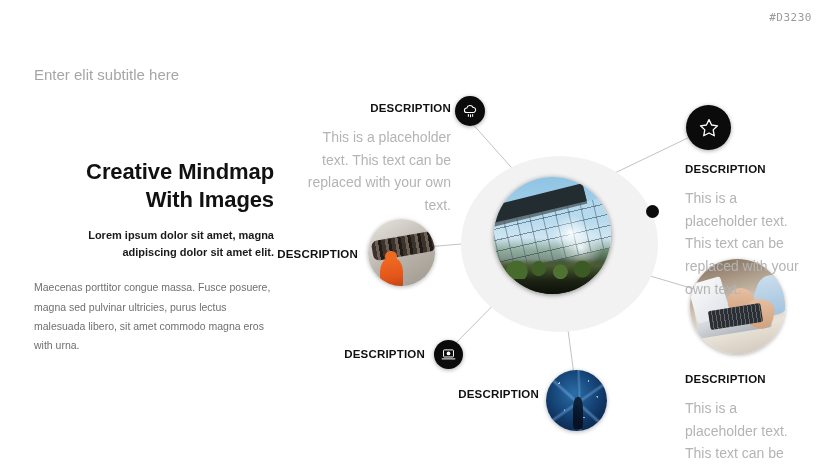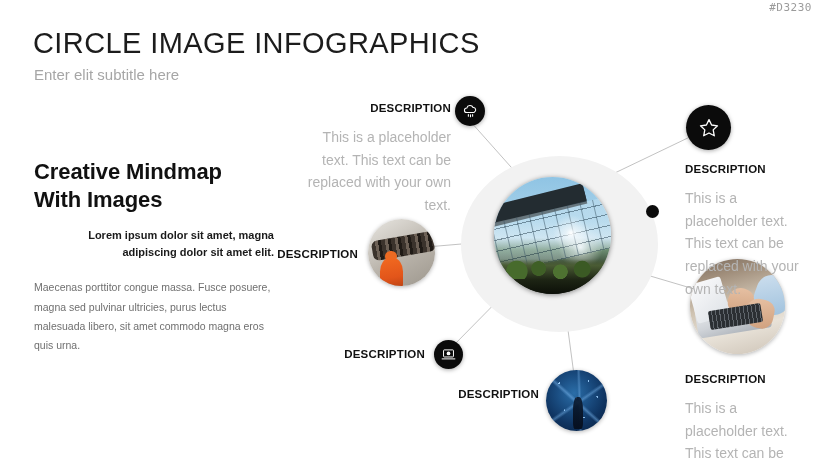--- a/index.html
+++ b/index.html
@@ -16,21 +16,21 @@
     position: relative;
     width: 829px;
     height: 466px;
     background: #ffffff;
     overflow: hidden;
   }
 
   
   #code-tag {
     position: absolute;
-    top: 1px;
+    top: 11px;
     right: 17px;
     font-family: "DejaVu Sans Mono", monospace;
     font-size: 11px;
     letter-spacing: 0.5px;
     color: #9b9b9b;
     white-space: nowrap;
   }
   #page-title {
     position: absolute;
     left: 33px;
@@ -57,20 +57,21 @@
     left: 34px;
     top: 158px;
     width: 240px;
   }
   #left-heading {
     font-size: 22px;
     font-weight: bold;
     line-height: 1.28;
     color: #111111;
     letter-spacing: -0.1px;
+    text-align: right;
   }
   #left-lead {
     margin-top: 13px;
     font-size: 11px;
     font-weight: bold;
     line-height: 1.55;
     color: #1a1a1a;
     text-align: right;
   }
   #left-body {
@@ -332,27 +333,26 @@
   .label.align-right { text-align: right; }
   .label.align-left  { text-align: left; }
   .label.title-only .title { font-size: 11.5px; }
 </style>
 </head>
 <body>
 
 <div id="slide">
 
   <div id="code-tag">#D3230</div>
-  <div id="page-title">CIRCLE IMAGE INFOGRAPHICS</div>
   <div id="page-subtitle">Enter elit subtitle here</div>
 
   <div id="left-block">
     <div id="left-heading">Creative Mindmap With Images</div>
     <div id="left-lead">Lorem ipsum dolor sit amet, magna adipiscing dolor sit amet elit.</div>
-    <div id="left-body">Maecenas porttitor congue massa. Fusce posuere, magna sed pulvinar ultricies, purus lectus malesuada libero, sit amet commodo magna eros quis urna.</div>
+    <div id="left-body">Maecenas porttitor congue massa. Fusce posuere, magna sed pulvinar ultricies, purus lectus malesuada libero, sit amet commodo magna eros with urna.</div>
   </div>
 
   <div id="diagram">
 
     <svg id="connectors" viewBox="0 0 829 466">
       <g stroke="#b3b3b3" stroke-width="0.8" fill="none">
         <line x1="516" y1="185" x2="459" y2="121"></line>
         <line x1="585" y1="182" x2="683" y2="135"></line>
         <line x1="597" y1="212" x2="636" y2="211"></line>
         <line x1="592" y1="262" x2="700" y2="294"></line>

